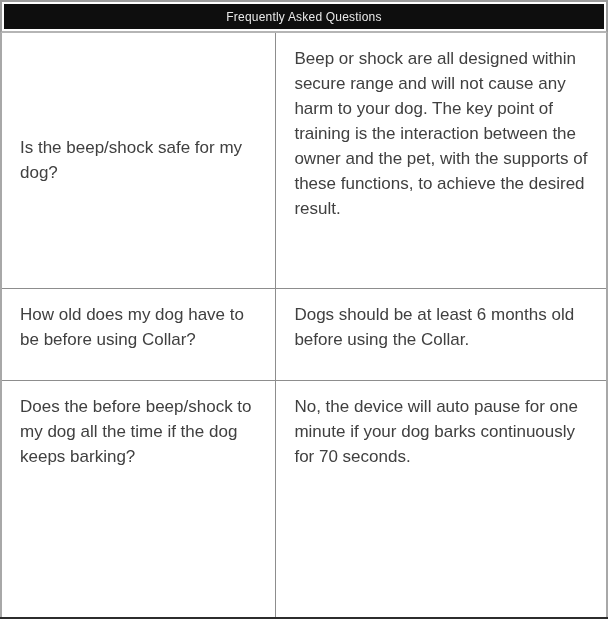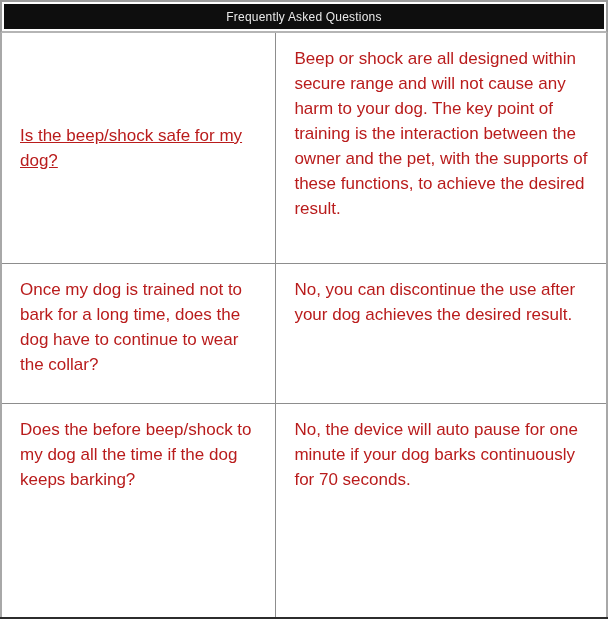--- a/index.html
+++ b/index.html
@@ -69,41 +69,40 @@
     table-layout: fixed;
     background: #ffffff;
   }
   .faq-table tr { background: #ffffff; }
 
   .faq-table td {
     vertical-align: top;
     padding: 13px 18px 10px 18px;
     font-size: 17px;
     line-height: 25px;
-    color: #b91c1c;
+    color: #404040;
     font-weight: 400;
     border-bottom: 1.5px solid #8d8d8d;
     box-sizing: border-box;
     background: #ffffff;
   }
   .faq-table td.q-cell {
     width: 274px;
     border-right: 1.5px solid #8d8d8d;
   }
   .faq-table td.a-cell {
     width: 330px;
   }
   .faq-table tr:last-child td {
     border-bottom: none;
   }
   .faq-table tr.row-1 td.q-cell {
     vertical-align: middle;
     padding-top: 10px;
     padding-bottom: 10px;
-    text-decoration: underline;
   }
   .faq-table tr.row-1 td { height: 205px; }
   .faq-table tr.row-2 td { height: 74px; }
   .faq-table tr.row-3 td { height: 114px; }
   .faq-table tr.row-4 td { height: 191px; }
 
   .cell-text { display: block; }
 </style>
 </head>
 <body>
@@ -121,29 +120,29 @@
 
       <tr class="row-1">
         <td class="q-cell">
           <span class="cell-text">Is the beep/shock safe for my dog?</span>
         </td>
         <td class="a-cell">
           <span class="cell-text">Beep or shock are all designed within secure range and will not cause any harm to your dog. The key point of training is the interaction between the owner and the pet, with the supports of these functions, to achieve the desired result.</span>
         </td>
       </tr>
 
-
-      <tr class="row-3">
+      <tr class="row-2">
         <td class="q-cell">
-          <span class="cell-text">Once my dog is trained not to bark for a long time, does the dog have to continue to wear the collar?</span>
+          <span class="cell-text">How old does my dog have to be before using Collar?</span>
         </td>
         <td class="a-cell">
-          <span class="cell-text">No, you can discontinue the use after your dog achieves the desired result.</span>
+          <span class="cell-text">Dogs should be at least 6 months old before using the Collar.</span>
         </td>
       </tr>
+
 
       <tr class="row-4">
         <td class="q-cell">
           <span class="cell-text">Does the before beep/shock to my dog all the time if the dog keeps barking?</span>
         </td>
         <td class="a-cell">
           <span class="cell-text">No, the device will auto pause for one minute if your dog barks continuously for 70 seconds.</span>
         </td>
       </tr>
 

